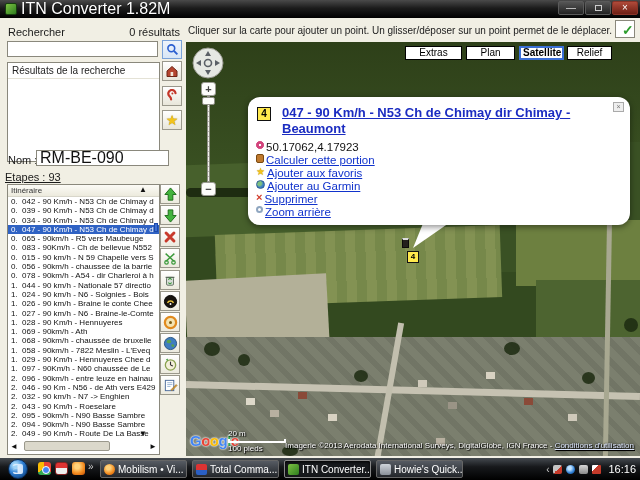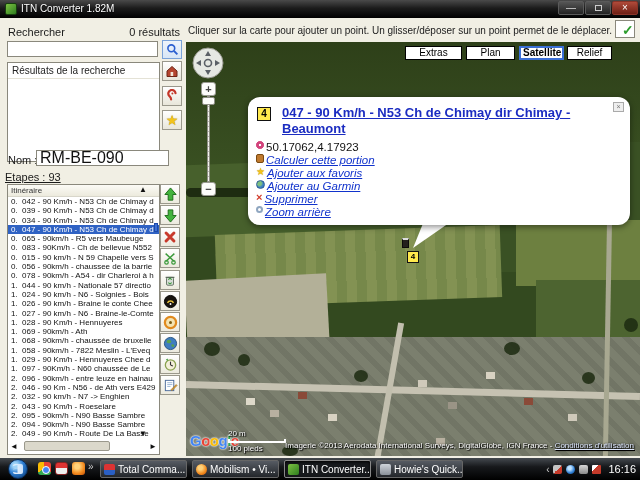--- a/index.html
+++ b/index.html
@@ -3,21 +3,21 @@
 <meta charset="utf-8">
 <style>
   html,body{margin:0;padding:0;background:#000;}
   *{box-sizing:border-box;font-family:"Liberation Sans",sans-serif;}
   .app{position:relative;width:640px;height:480px;overflow:hidden;background:#f1efe4;}
   .abs{position:absolute;}
 
   
   .titlebar{left:0;top:0;width:640px;height:18px;background:linear-gradient(180deg,#4a4a4a 0%,#1c1c1c 45%,#000 100%);display:flex;align-items:center;padding:0 2px;}
   .app-icon{width:12px;height:12px;margin:0 4px 0 3px;background:linear-gradient(135deg,#7dc243,#2e7d1e);border-radius:2px;border:1px solid #163f0e;}
-  .title-text{color:#fff;font-size:10px;line-height:18px;text-shadow:0 1px 1px #000;}
+  .title-text{color:#fff;font-size:16px;line-height:18px;text-shadow:0 1px 1px #000;}
   .winbtns{position:absolute;right:2px;top:1px;display:flex;gap:1px;}
   .winbtn{width:26px;height:14px;border:1px solid #5a5a5a;border-radius:2px;background:linear-gradient(180deg,#555,#222);color:#ddd;font-size:10px;line-height:11px;text-align:center;}
   .winbtn.close{background:linear-gradient(180deg,#b04a3a,#6e1f14);border-color:#8a3428;color:#fff;}
   .maxbox{display:inline-block;width:7px;height:6px;border:1px solid #ccc;margin-top:3px;}
 
   
   .lbl{font-size:11px;color:#1a1a1a;}
   .field{border:1px solid #8a887c;background:#fff;font-size:16px;padding:1px 3px;color:#111;}
   .panel-btn{border:1px solid #9a988c;background:linear-gradient(180deg,#fff,#e8e6da);display:flex;align-items:center;justify-content:center;padding:0;}
   .results-box{border:1px solid #8a887c;background:#fff;}
@@ -53,21 +53,21 @@
   .zbtn{width:15px;height:14px;background:#fdfdfb;border:1px solid #9a9a92;border-radius:3px;color:#444;font-size:11px;line-height:12px;text-align:center;font-weight:bold;}
   .ztrack{position:absolute;left:6px;top:14px;width:3px;height:86px;background:repeating-linear-gradient(180deg,#f5f5f0 0 4px,#b9b9b0 4px 5px);border:1px solid #8e8e85;}
   .zthumb{position:absolute;left:1px;top:15px;width:13px;height:8px;background:#fdfdfb;border:1px solid #8e8e85;border-radius:2px;}
   .zminus{position:absolute;left:0;top:100px;}
 
   .bubble{left:62px;top:55px;width:382px;height:128px;background:#fff;border-radius:12px;box-shadow:0 2px 6px rgba(0,0,0,.45);padding:8px 10px 6px 8px;}
   .bubble-close{position:absolute;right:6px;top:5px;width:11px;height:10px;border:1px solid #aaa;background:#eee;color:#777;font-size:7px;line-height:8px;text-align:center;}
   .b-title{font-size:13px;font-weight:bold;color:#1b2cc1;text-decoration:underline;line-height:16px;margin-left:26px;width:330px;}
   .marker4{position:absolute;left:9px;top:10px;width:14px;height:14px;background:#ffe94d;border:1.5px solid #111;font-size:10px;font-weight:bold;text-align:center;line-height:12px;color:#000;}
   .b-row{display:flex;align-items:flex-start;gap:2px;font-size:11.5px;line-height:12.4px;margin-top:.6px;color:#111;}
-  .b-link{color:#1133cc;text-decoration:underline;font-style:italic;}
+  .b-link{color:#1133cc;text-decoration:underline;}
   .bi{flex:none;display:inline-block;}
   .i-coords{width:8px;height:8px;background:radial-gradient(circle,#fff 0 25%,#d2447c 28% 70%,transparent 72%);border-radius:50%;}
   .i-calc{width:8px;height:9px;background:#c07a2e;border:1px solid #7a4a12;border-radius:2px;}
   .i-star{color:#f2c31c;font-size:10px;text-shadow:0 0 1px #a87d00;line-height:9px;}
   .i-globe{width:9px;height:9px;border-radius:50%;background:radial-gradient(circle at 35% 35%,#7ec07e 0 30%,#3b7cc4 60%);border:1px solid #2a5c94;}
   .i-del{color:#d23b2a;font-weight:bold;font-size:11px;line-height:9px;}
   .i-zoom{width:7px;height:7px;border:2px solid #8fa6c0;border-radius:50%;}
   .tailsvg{left:0;top:0;width:454px;height:414px;pointer-events:none;}
   .pt-marker{left:216px;top:196px;width:7px;height:10px;background:#23211c;border:1px solid #0c0b09;border-top:2px solid #ddd;}
   .pt-4{left:221px;top:209px;width:12px;height:12px;background:#ffe94d;border:1.5px solid #111;font-size:8px;font-weight:bold;text-align:center;line-height:10px;color:#000;}
@@ -457,26 +457,26 @@
     <div class="orb">
         <span></span>
       </div>
     <span class="ql chrome" style="left:38px;"></span>
     <span class="ql tcqs" style="left:55px;"></span>
     <span class="ql ff" style="left:72px;"></span>
     <span class="overflow">»</span>
     <div class="tasks">
 
     <div class="task">
+        <span class="ticon firefox"></span>
+        <span>Mobilism • Vi...</span>
+      </div>
+        <div class="task">
         <span class="ticon totalcmd"></span>
         <span>Total Comma...</span>
-      </div>
-        <div class="task">
-        <span class="ticon firefox"></span>
-        <span>Mobilism • Vi...</span>
       </div>
         <div class="task active">
         <span class="ticon itn"></span>
         <span>ITN Converter...</span>
       </div>
         <div class="task">
         <span class="ticon howie"></span>
         <span>Howie's Quick...</span>
       </div>
       </div>

